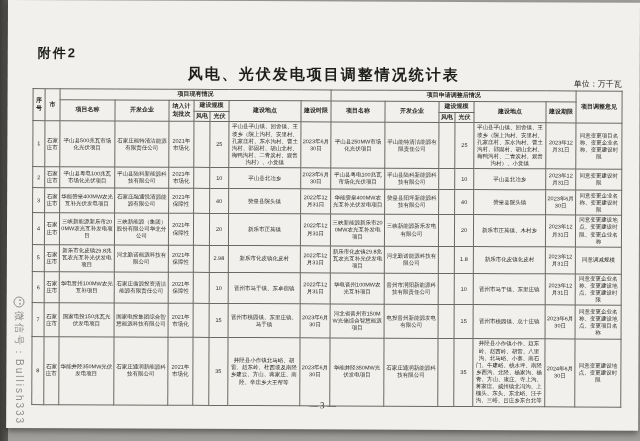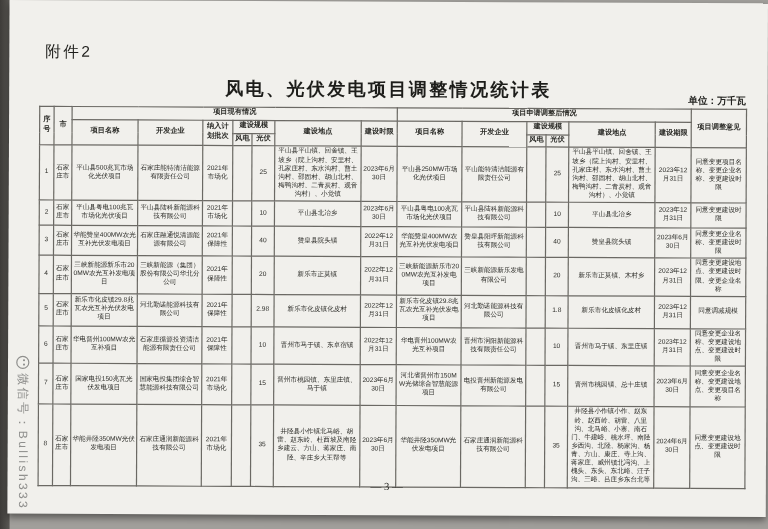--- a/index.html
+++ b/index.html
@@ -12,30 +12,30 @@
     position:absolute;left:0;top:0;width:8px;height:441px;
     background:linear-gradient(90deg,#3e3c39,#5a5854);
   }
   .sheet{
     position:absolute;left:8px;top:0;width:632px;height:428px;
     background:#f1f0ec;
     box-shadow:0 3px 6px rgba(0,0,0,.45);
     transform:rotate(.25deg);transform-origin:top left;
   }
   .attachment{
-    position:absolute;left:30px;top:34px;
-    font-size:13px;font-weight:normal;color:#1d1d1a;letter-spacing:2px;
+    position:absolute;left:30px;top:44px;
+    font-size:13px;font-weight:bold;color:#1d1d1a;letter-spacing:2px;
   }
   .title{
     position:absolute;left:0;top:64px;width:632px;text-align:center;
     font-size:15px;font-weight:bold;color:#1d1d1a;letter-spacing:2px;
   }
   .unit{
     position:absolute;right:18px;top:76px;
-    font-size:8px;font-weight:bold;color:#22221f;
+    font-size:8px;font-weight:normal;color:#22221f;
   }
   .tbl-wrap{position:absolute;left:25px;top:88px;}
   table{
     border-collapse:collapse;table-layout:fixed;width:589px;
     font-size:5.5px;color:#2b2b27;
   }
   th,td{
     border:1px solid #6b6964;padding:1px;text-align:center;
     vertical-align:middle;word-break:break-all;line-height:1.3;
     font-weight:normal;overflow:hidden;

